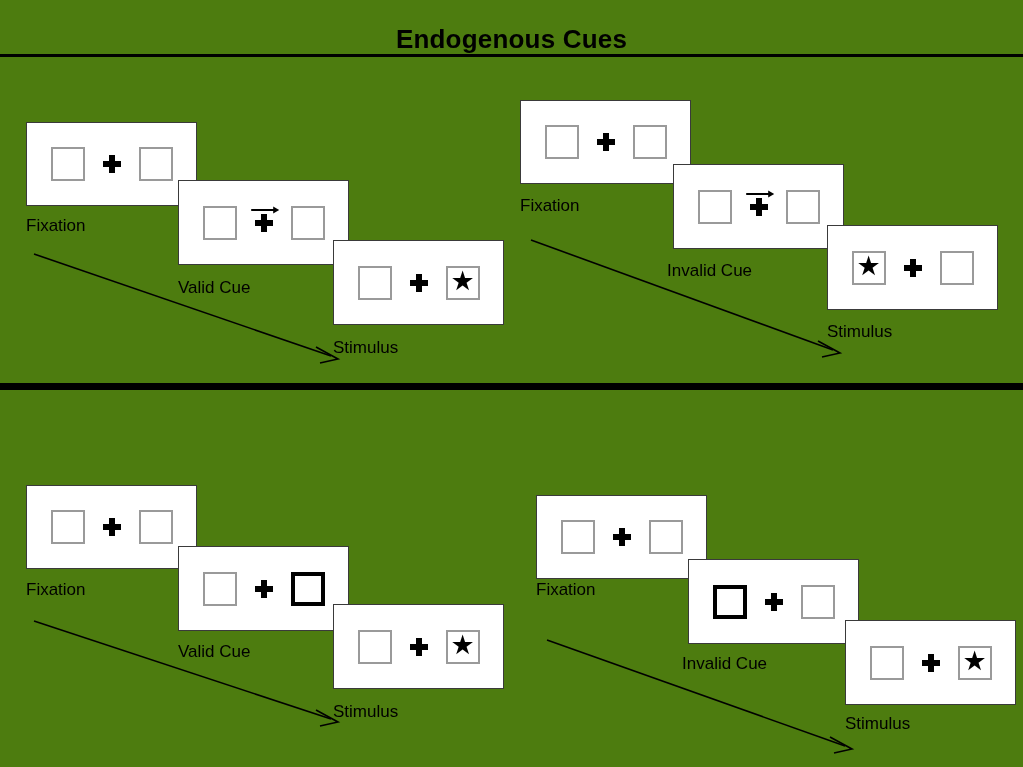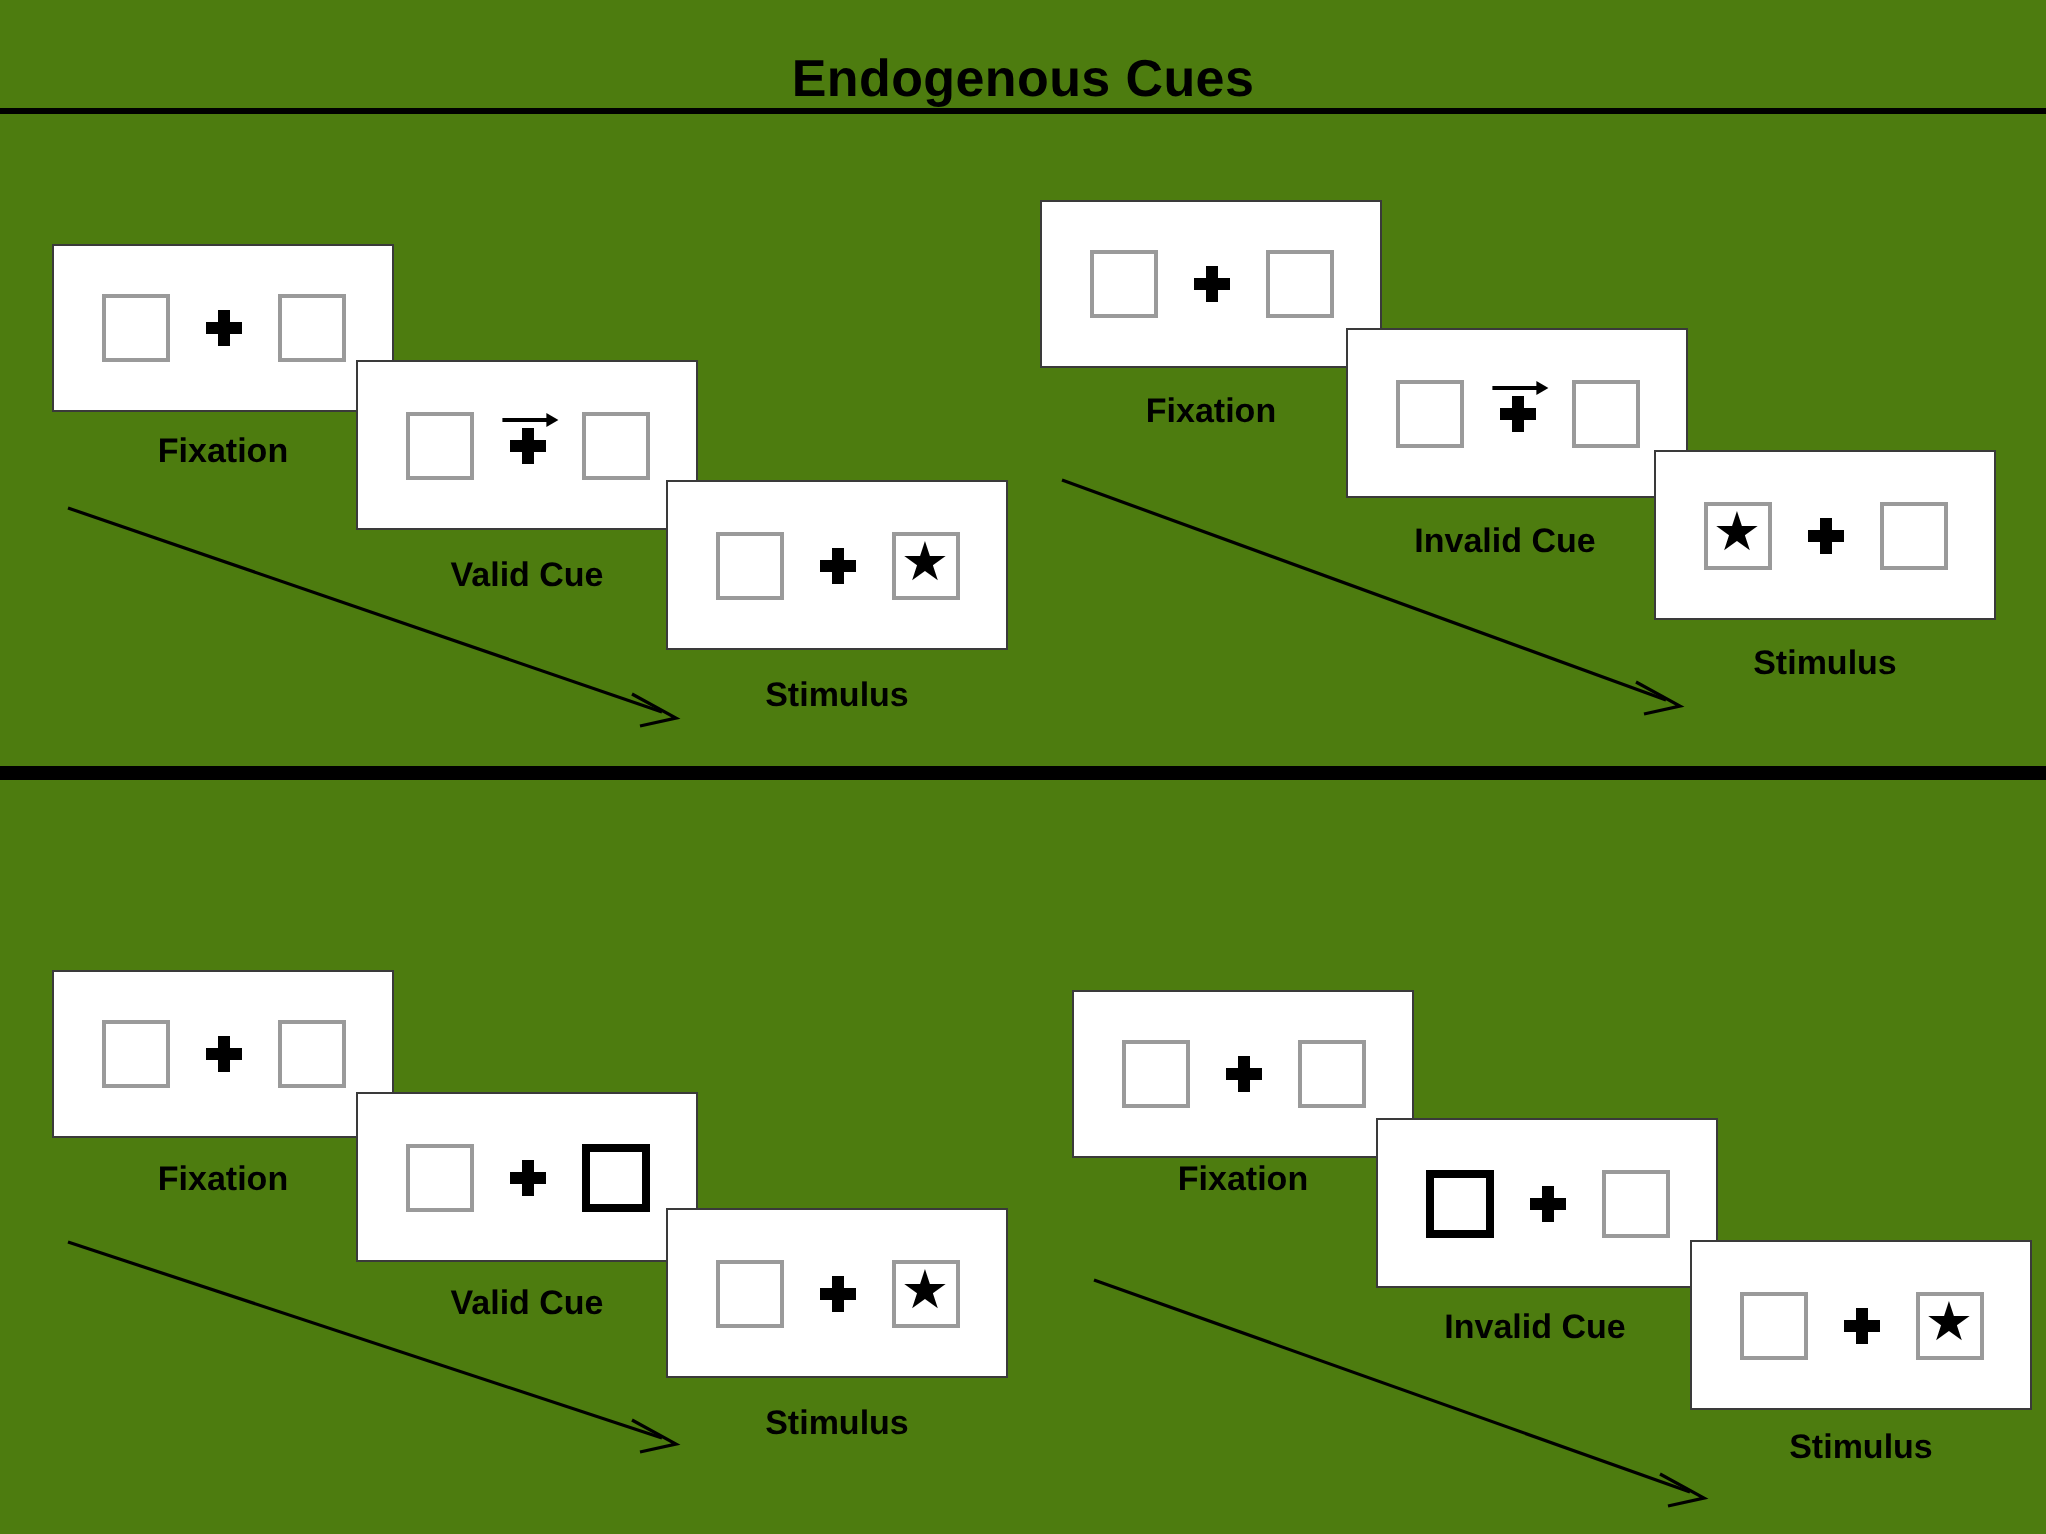--- a/index.html
+++ b/index.html
@@ -82,23 +82,22 @@
     transform:translateX(-46%);
     width:30px;height:12px;
   }
 
   .gapl{width:16px;flex:0 0 16px;}
   .gapr{width:16px;flex:0 0 16px;}
 
   .caption{
     position:absolute;
     font-size:17px;
-    font-weight:bold;
+    font-weight:normal;
     white-space:nowrap;
-    text-align:center;
   }
 
   .flowline{position:absolute;left:0;top:0;pointer-events:none;}
 </style>
 </head>
 <body>
 
 <div id="stage">
 
   <div class="section-title" style="left:0;width:1023px;top:26px;">Endogenous Cues</div>

